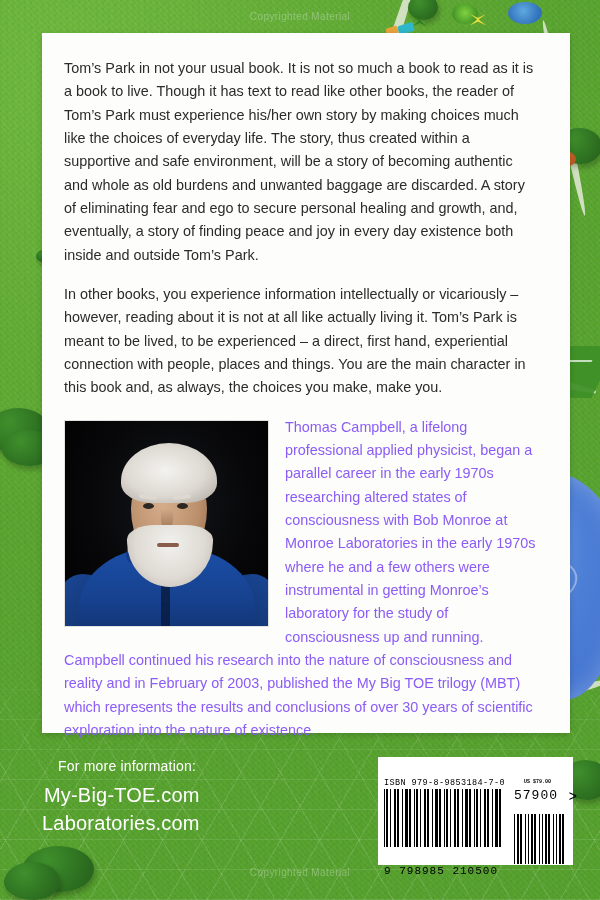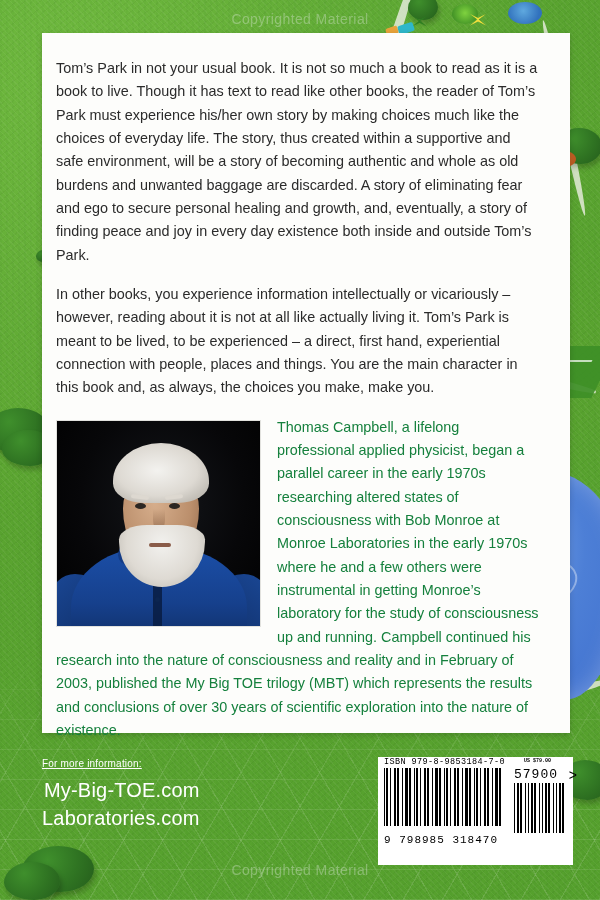--- a/index.html
+++ b/index.html
@@ -173,38 +173,38 @@
     transform: rotate(-18deg);
     border-radius: 2px;
   }
 
   
   .watermark {
     position: absolute;
     left: 0; right: 0;
     text-align: center;
     color: rgba(235,240,235,.34);
-    font-size: 14px;
+    font-size: 10px;
     letter-spacing: .4px;
     pointer-events: none;
     user-select: none;
   }
   .watermark-top { top: 11px; }
   .watermark-bottom { bottom: 22px; }
 
   
   .panel {
     position: absolute;
     left: 42px; top: 33px;
     width: 528px; height: 700px;
     background: #fdfdfb;
     box-shadow: 0 2px 6px rgba(0,0,0,.18);
   }
   .panel-inner {
-    padding: 24px 30px 0 14px;
+    padding: 24px 30px 0 22px;
   }
 
   .body-text {
     color: #2b2b2b;
     font-size: 14.4px;
     line-height: 1.62;
     margin: 0 0 16px 0;
     text-align: left;
   }
 
@@ -333,38 +333,37 @@
   }
   .ph-arm-r {
     position: absolute;
     right: -8px; bottom: -8px;
     width: 60px; height: 60px;
     background: linear-gradient(220deg, #1a4795 0%, #102f68 100%);
     border-radius: 60% 40% 10% 10%;
   }
 
   .author-text {
-    color: #15803d;
+    color: #8b5cf6;
     font-size: 14.4px;
     line-height: 1.62;
     margin: 0;
   }
   .clearfix::after { content: ""; display: block; clear: both; }
 
   
   .footer-links {
     position: absolute;
     left: 42px; top: 758px;
     color: #ffffff;
   }
   .more-info {
-    font-size: 10px;
-    margin: 0 0 7px 0;
+    font-size: 14px;
+    margin: 0 0 7px 16px;
     letter-spacing: .2px;
-    text-decoration: underline;
   }
   .link {
     display: block;
     font-size: 20px;
     line-height: 1.42;
     letter-spacing: .2px;
     color: #ffffff;
     text-decoration: none;
     text-align: right;
   }
@@ -374,21 +373,21 @@
     position: absolute;
     left: 378px; top: 757px;
     width: 195px; height: 108px;
     background: #ffffff;
     padding: 0;
   }
   .isbn-row {
     display: flex;
     align-items: flex-start;
     justify-content: space-between;
-    padding: 0 6px 0 6px;
+    padding: 21px 6px 0 6px;
   }
   .isbn-text {
     font-family: "Liberation Mono", monospace;
     font-size: 8.5px;
     letter-spacing: .4px;
     color: #000;
     white-space: nowrap;
   }
   .price-text {
     font-family: "Liberation Mono", monospace;
@@ -416,21 +415,21 @@
       #000 13px 15px, #fff 15px 18px, #000 18px 19px, #fff 19px 21px,
       #000 21px 24px, #fff 24px 25px, #000 25px 27px, #fff 27px 30px
     );
   }
   .addon-digits {
     font-family: "Liberation Mono", monospace;
     font-size: 13px;
     letter-spacing: 1px;
     color: #000;
     line-height: 1;
-    margin-bottom: 2px;
+    margin-bottom: 12px;
     white-space: nowrap;
   }
   .addon-bars {
     height: 50px;
     background-image: repeating-linear-gradient(
       90deg,
       #000 0 1px, #fff 1px 3px, #000 3px 5px, #fff 5px 6px,
       #000 6px 8px, #fff 8px 11px, #000 11px 12px, #fff 12px 14px
     );
   }
@@ -544,18 +543,18 @@
     <div class="bars-row">
       <div class="ean-main">
         <div class="bars"></div>
       </div>
       <div class="ean-addon">
         <div class="addon-digits">57900</div>
         <div class="addon-caret">&gt;</div>
         <div class="addon-bars"></div>
       </div>
     </div>
-    <div class="ean-digits">9 798985 318470</div>
+    <div class="ean-digits">9 798985 210500</div>
   </div>
 
   <div class="watermark watermark-bottom">Copyrighted Material</div>
 
 </div>
 
 </body></html>

